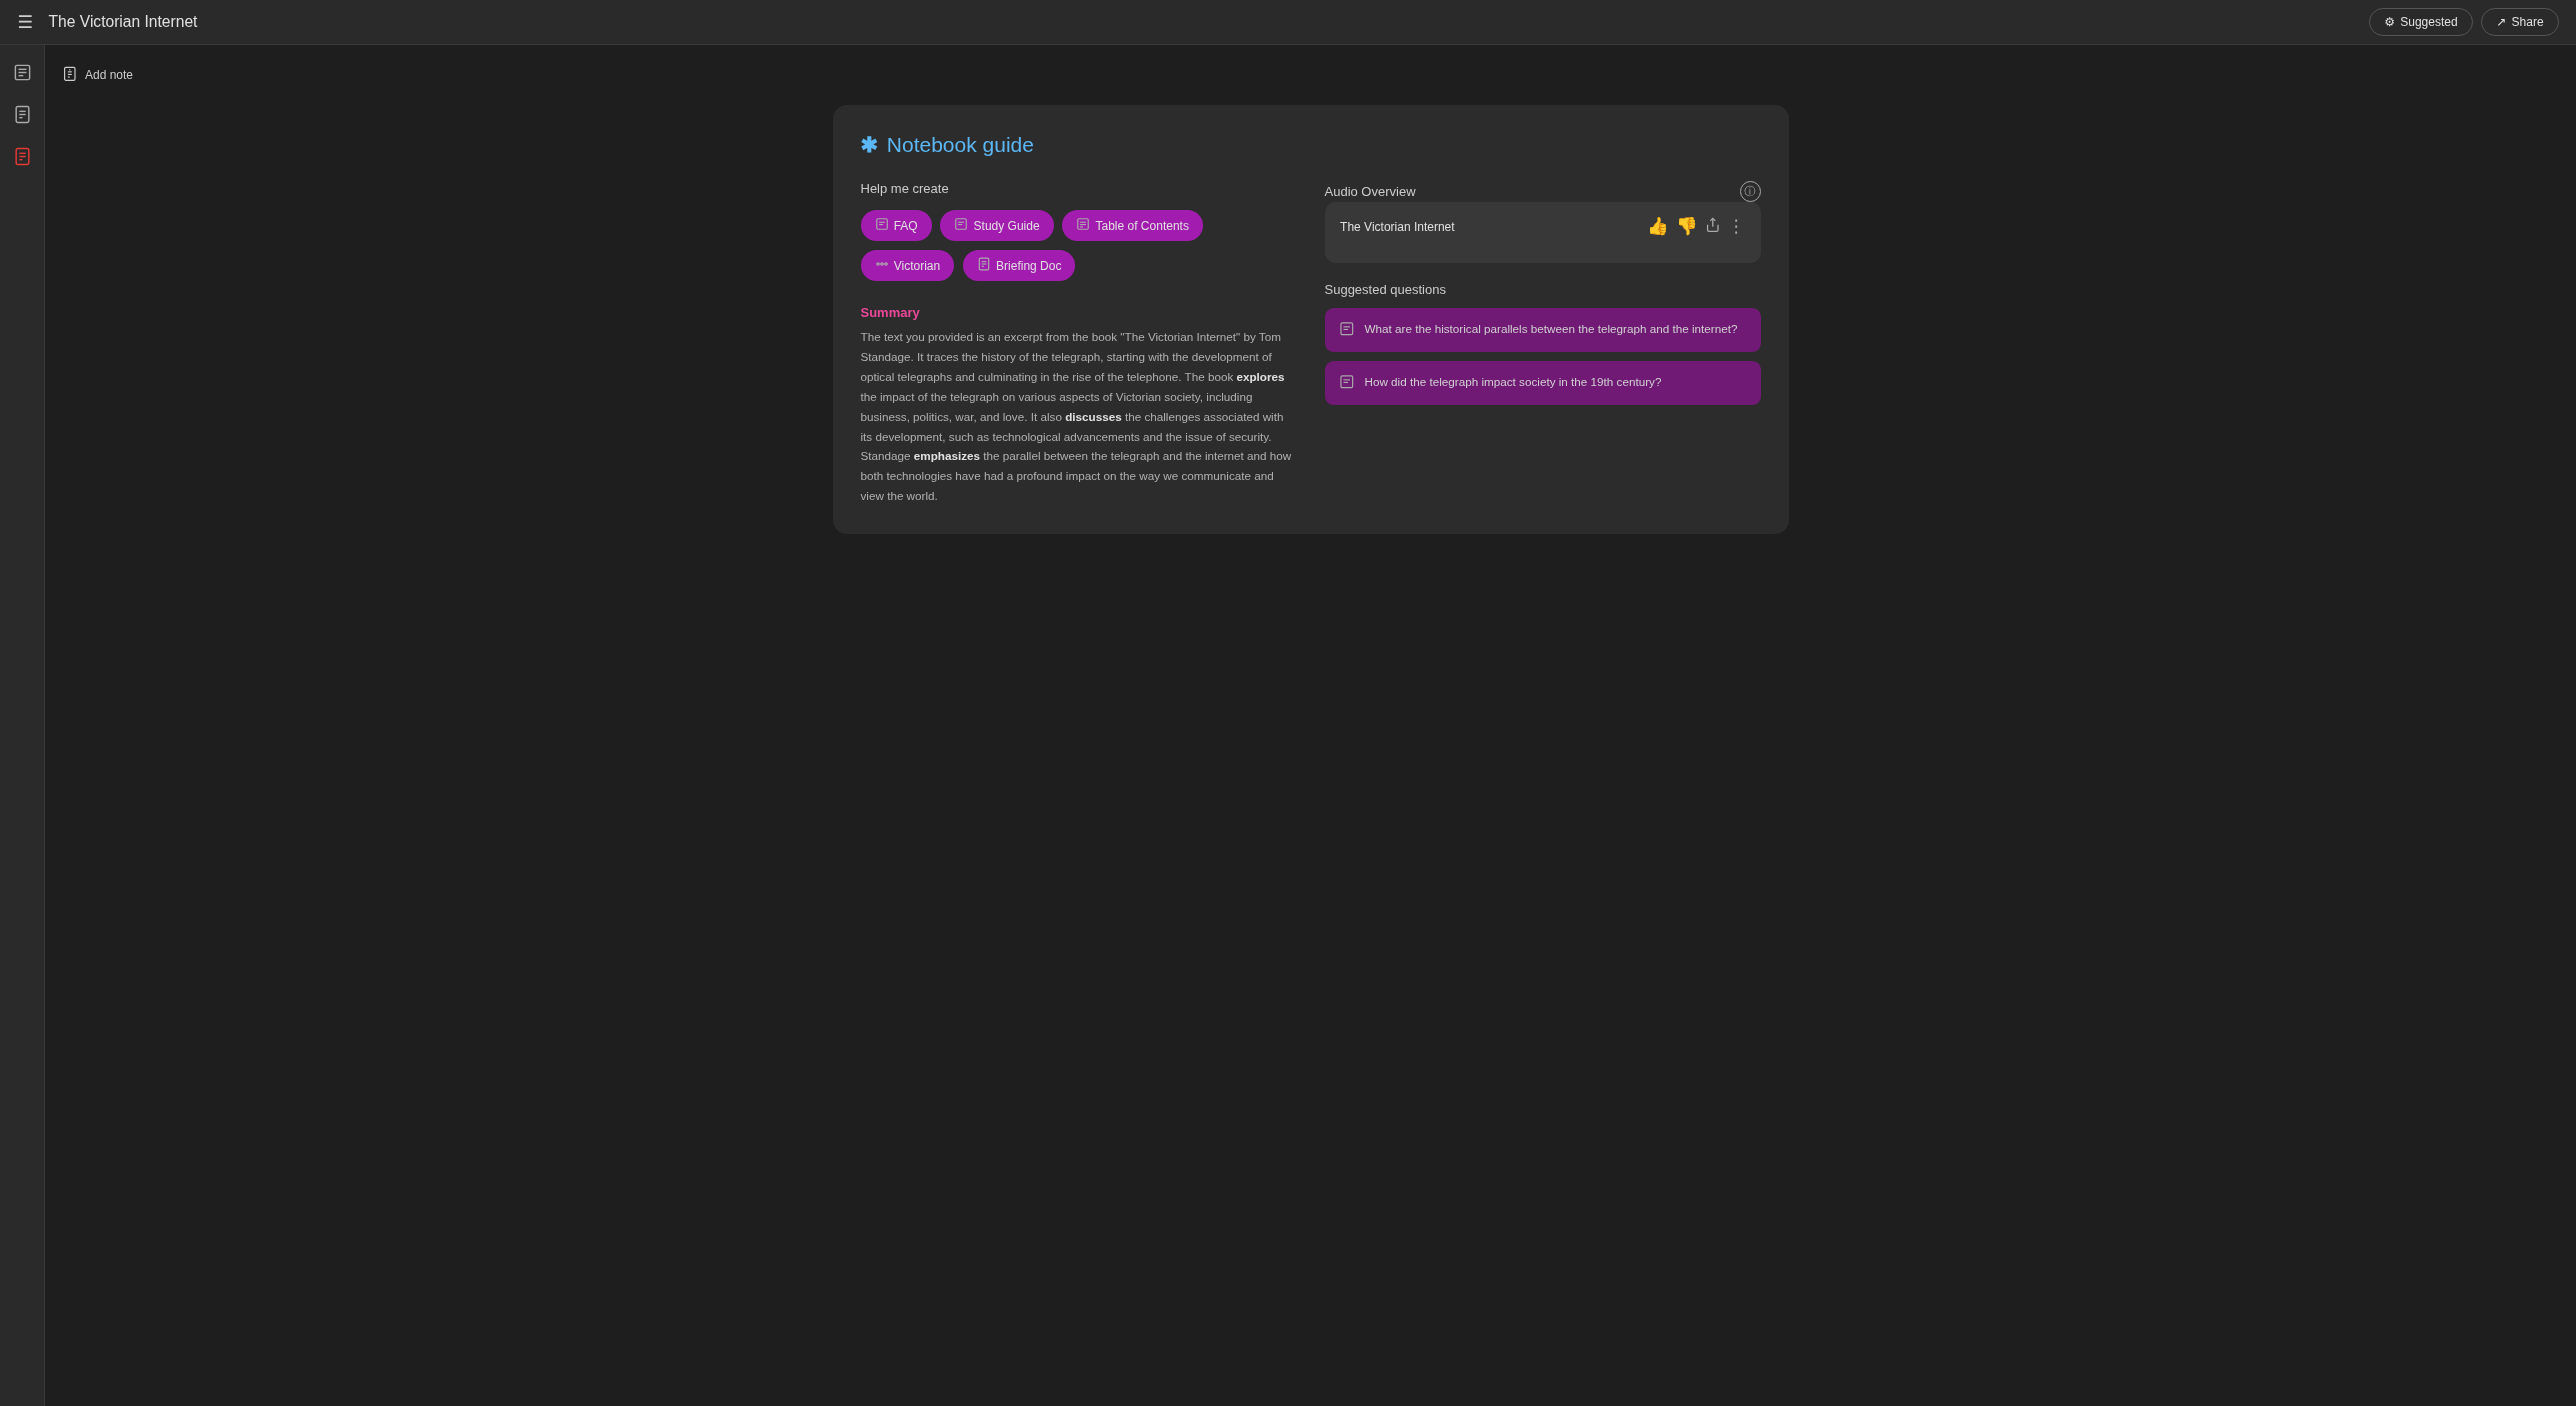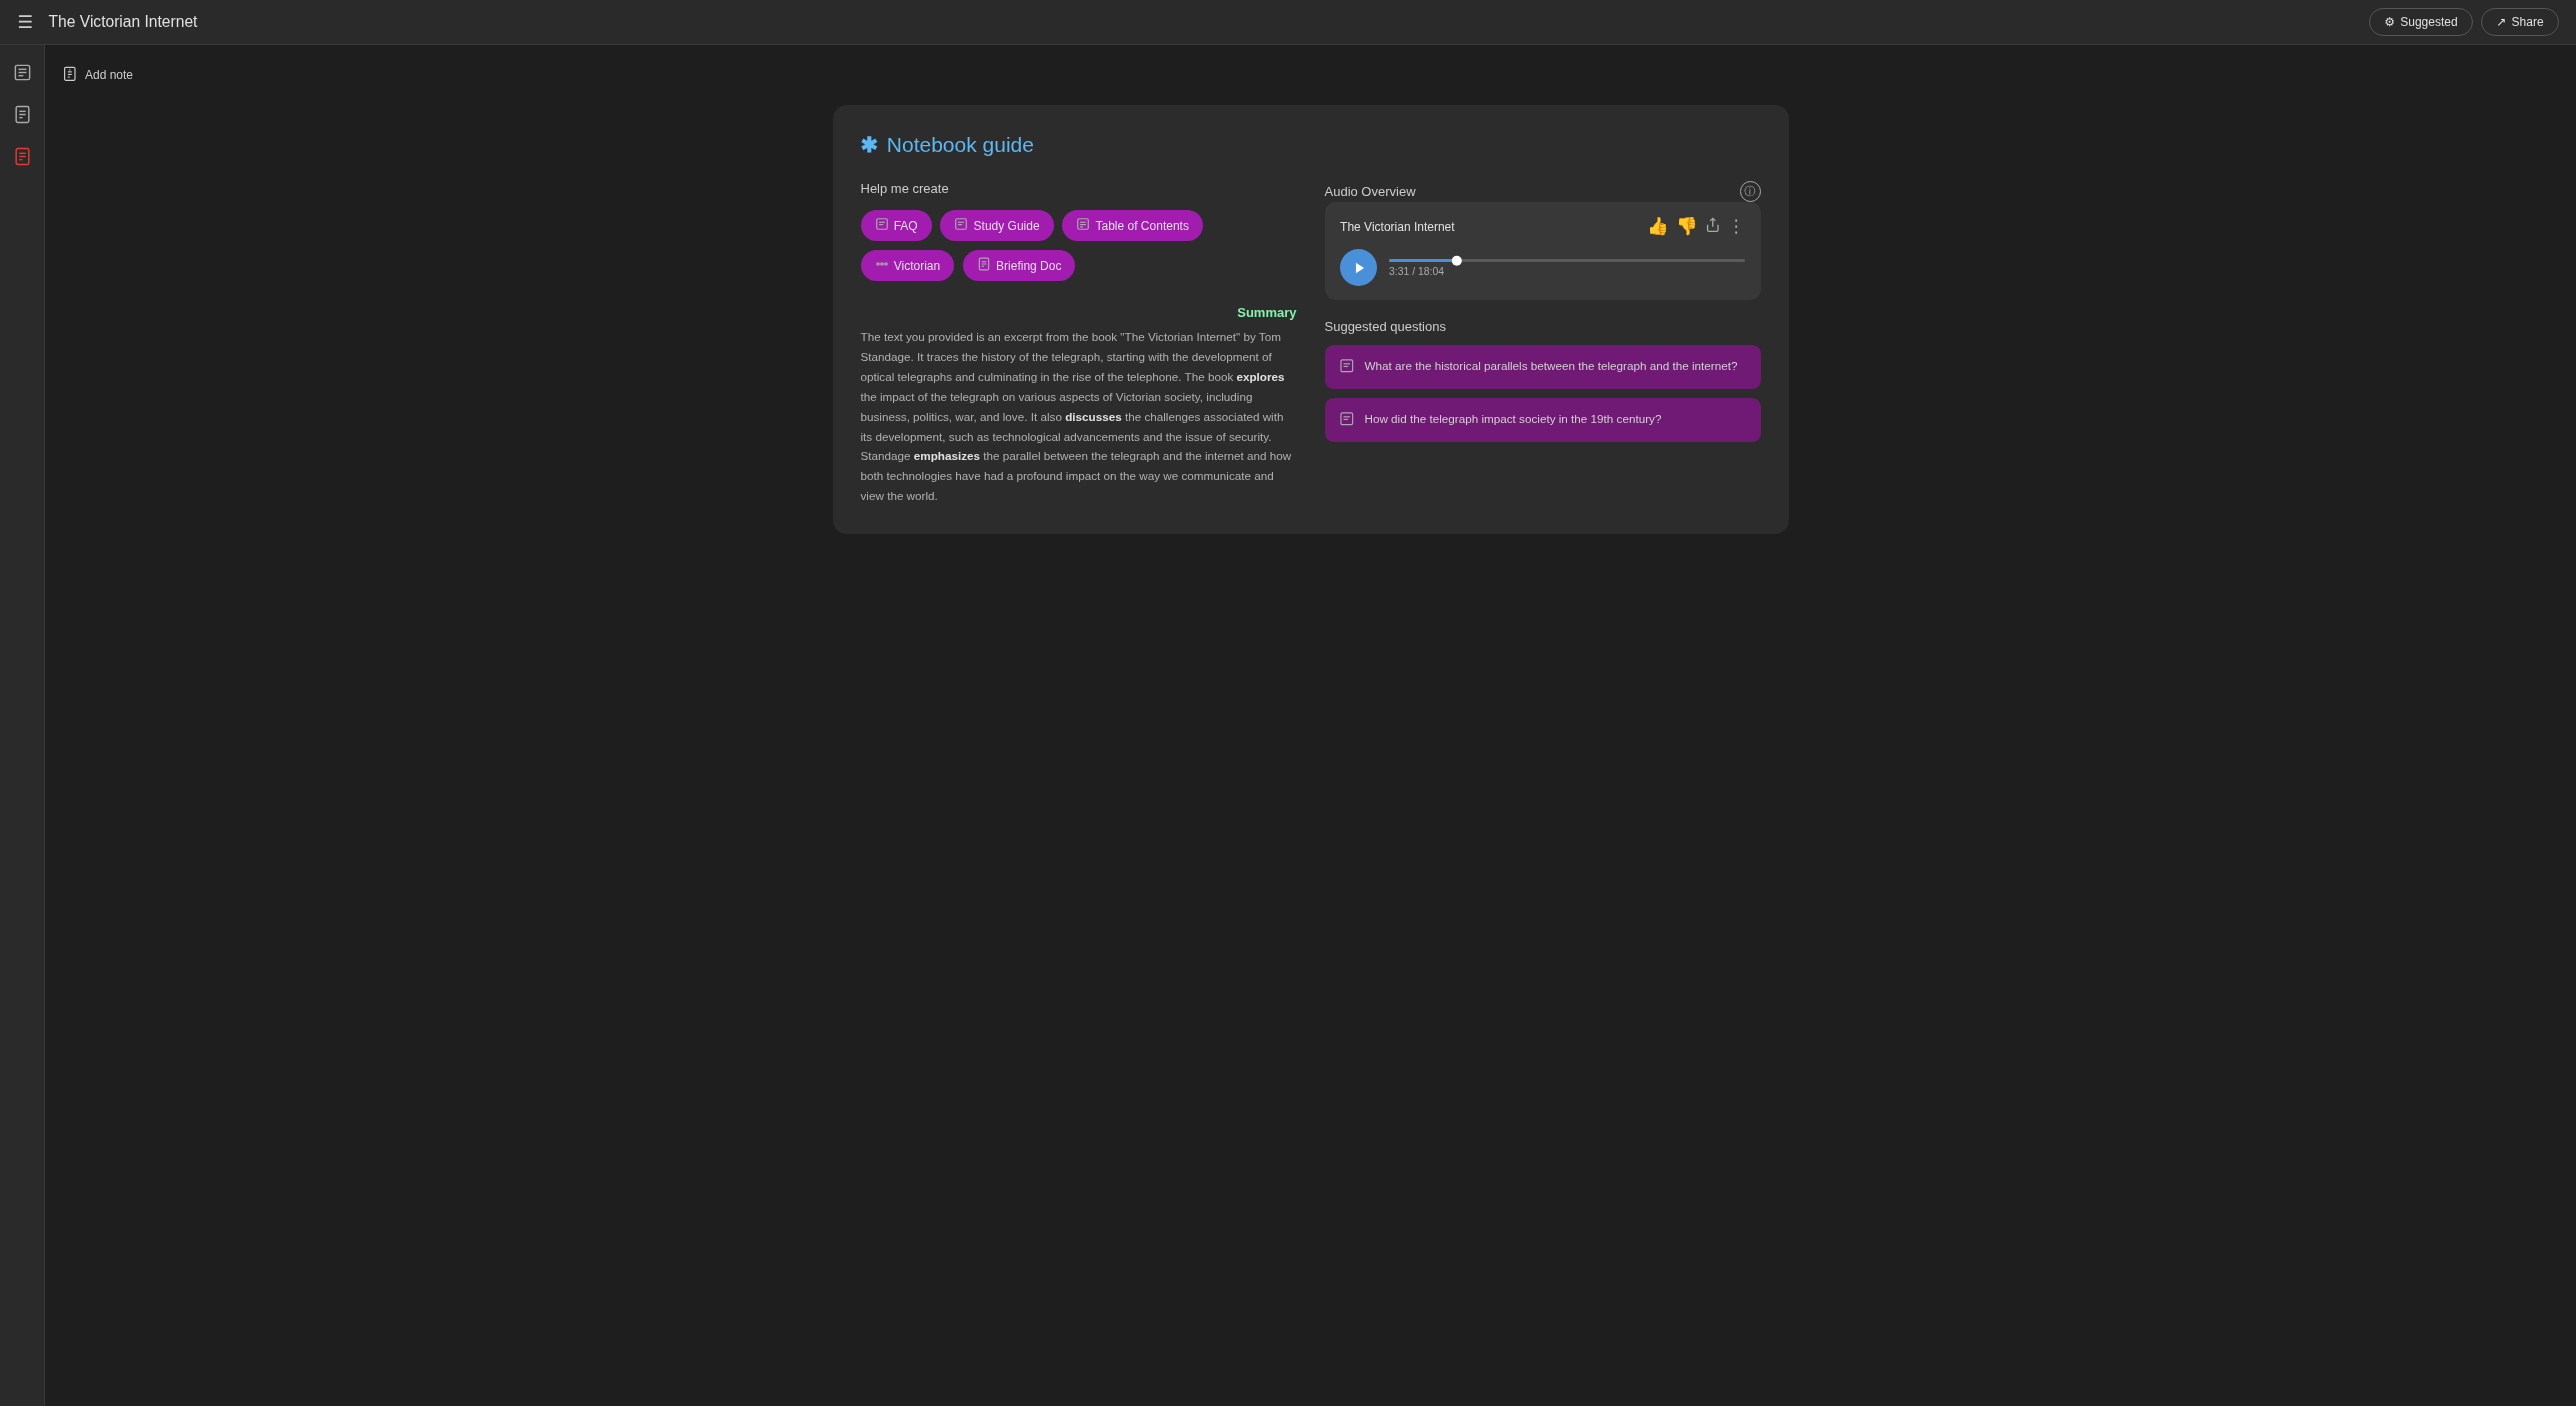--- a/index.html
+++ b/index.html
@@ -166,23 +166,22 @@
     .quick-action-btn .btn-icon {
       font-size: 14px;
       color: #aaa;
     }
 
     
     .summary-section { margin-top: 14px; }
     .summary-title {
       font-size: 13px;
       font-weight: 600;
-      color: #86efac;
+      color: #ec4899;
       margin-bottom: 7px;
-      text-align: right;
     }
     .summary-text {
       font-size: 11.7px;
       color: #b0b0b0;
       line-height: 1.7;
     }
     .summary-text strong {
       color: #e0e0e0;
       font-weight: 700;
     }
@@ -485,34 +484,20 @@
                 <span title="Share">
                   <svg width="15.6" height="15.6" viewBox="0 0 24 24" fill="none" stroke="currentColor" stroke-width="2">
                     <path d="M4 12v8a2 2 0 002 2h12a2 2 0 002-2v-8"></path>
                     <polyline points="16 6 12 2 8 6"></polyline>
                     <line x1="12" y1="2" x2="12" y2="15"></line>
                   </svg>
                 </span>
                 <span title="More">⋮</span>
               </div>
             </div>
-            <div class="audio-player-bottom">
-              <div class="play-button">
-                <svg width="14" height="14" viewBox="0 0 24 24" fill="white">
-                  <polygon points="5,3 19,12 5,21"></polygon>
-                </svg>
-              </div>
-              <div class="progress-area">
-                <div class="progress-track">
-                  <div class="progress-fill"></div>
-                  <div class="progress-thumb"></div>
-                </div>
-                <div class="time-display">3:31 / 18:04</div>
-              </div>
-            </div>
           </div>
 
           <div class="suggested-questions-label">Suggested questions</div>
 
           <div class="question-card">
             <span class="question-icon">
               <svg width="15.6" height="15.6" viewBox="0 0 24 24" fill="none" stroke="currentColor" stroke-width="1.8">
                 <rect x="3" y="3" width="18" height="18" rx="2"></rect>
                 <line x1="7" y1="9" x2="17" y2="9"></line>
                 <line x1="7" y1="13" x2="14" y2="13"></line>

